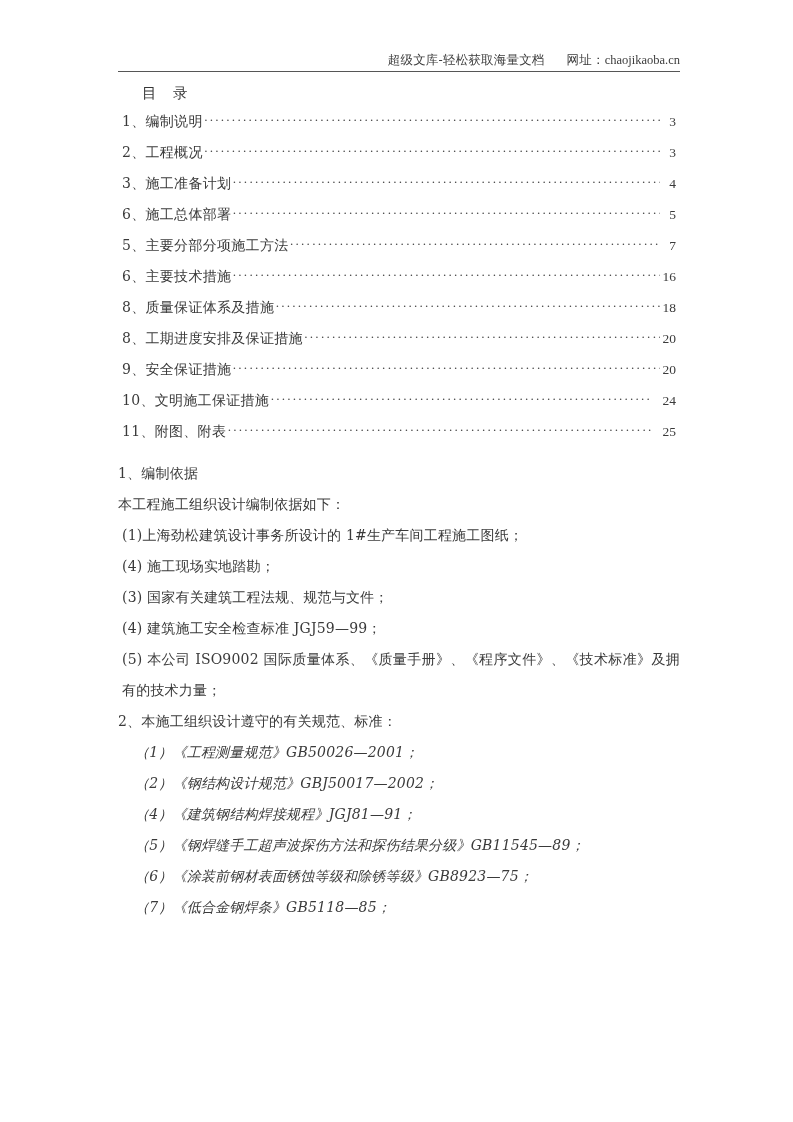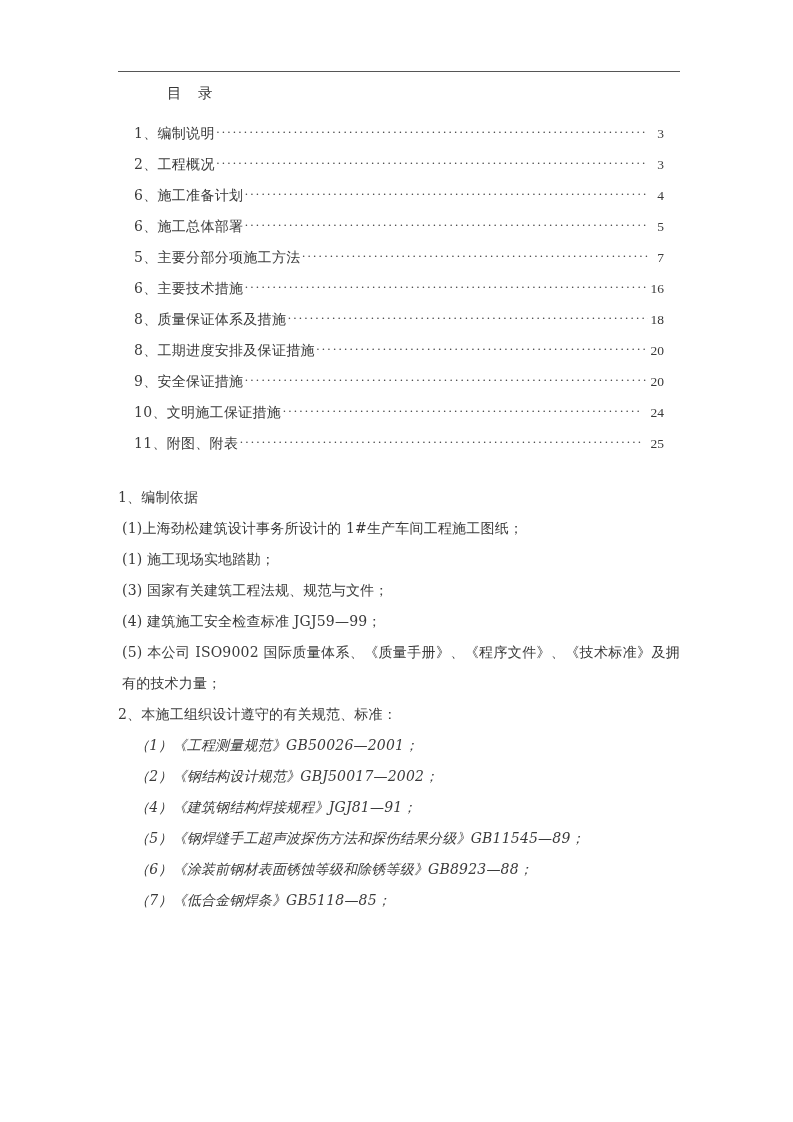--- a/index.html
+++ b/index.html
@@ -54,28 +54,28 @@
     position: absolute;
     left: 118px;
     top: 78px;
     width: 562px;
   }
 
   
   .toc-title {
     font-size: 14.5px;
     line-height: 31px;
-    margin-left: 49px;
+    margin-left: 24px;
     letter-spacing: 1px;
     color: #363636;
     font-family: "DejaVu Serif", "Liberation Serif", serif;
   }
 
   .toc-list {
-    margin: 16px;
+    margin: 4px;
     padding: 0;
     list-style: none;
   }
   .toc-row {
     display: flex;
     align-items: baseline;
     height: 31px;
     font-size: 14px;
     color: #3a3a3a;
     white-space: nowrap;
@@ -120,39 +120,42 @@
     text-justify: inter-ideograph;
   }
   .para.indent-sm { padding-left: 4px; }
   .para.indent-md { padding-left: 17px; font-style: italic; }
 </style>
 </head>
 <body>
 
 <div class="page">
 
+  <div class="header">
+    <span class="site">超级文库-轻松获取海量文档</span><span class="gap"></span><span class="url-label">网址：</span><span class="url">chaojikaoba.cn</span>
+  </div>
   <div class="header-rule"></div>
 
   <div class="content">
 
     <div class="toc-title">目　录</div>
 
     <ul class="toc-list">
         <li class="toc-row">
           <span class="toc-label">1、编制说明</span>
           <span class="toc-dots">····························································································································································································································</span>
           <span class="toc-page">3</span>
         </li>
         <li class="toc-row">
           <span class="toc-label">2、工程概况</span>
           <span class="toc-dots">····························································································································································································································</span>
           <span class="toc-page">3</span>
         </li>
         <li class="toc-row">
-          <span class="toc-label">6、施工准备计划</span>
+          <span class="toc-label">3、施工准备计划</span>
           <span class="toc-dots">····························································································································································································································</span>
           <span class="toc-page">4</span>
         </li>
         <li class="toc-row">
           <span class="toc-label">6、施工总体部署</span>
           <span class="toc-dots">····························································································································································································································</span>
           <span class="toc-page">5</span>
         </li>
         <li class="toc-row">
           <span class="toc-label">5、主要分部分项施工方法</span>
@@ -186,32 +189,33 @@
         </li>
         <li class="toc-row spaced">
           <span class="toc-label">11、附图、附表</span>
           <span class="toc-dots">····························································································································································································································</span>
           <span class="toc-page">25</span>
         </li>
       </ul>
 
     <div class="body-block">
       <div class="para">1、编制依据</div>
+      <div class="para">本工程施工组织设计编制依据如下：</div>
       <div class="basis-list">
           <div class="para indent-sm">(1)上海劲松建筑设计事务所设计的 1#生产车间工程施工图纸；</div>
-          <div class="para indent-sm">(1) 施工现场实地踏勘；</div>
+          <div class="para indent-sm">(4) 施工现场实地踏勘；</div>
           <div class="para indent-sm">(3) 国家有关建筑工程法规、规范与文件；</div>
           <div class="para indent-sm">(4) 建筑施工安全检查标准 JGJ59—99；</div>
           <div class="para indent-sm">(5) 本公司 ISO9002 国际质量体系、《质量手册》、《程序文件》、《技术标准》及拥有的技术力量；</div>
         </div>
       <div class="para">2、本施工组织设计遵守的有关规范、标准：</div>
       <div class="standards-list">
           <div class="para indent-md">（1）《工程测量规范》GB50026—2001；</div>
           <div class="para indent-md">（2）《钢结构设计规范》GBJ50017—2002；</div>
           <div class="para indent-md">（4）《建筑钢结构焊接规程》JGJ81—91；</div>
           <div class="para indent-md">（5）《钢焊缝手工超声波探伤方法和探伤结果分级》GB11545—89；</div>
-          <div class="para indent-md">（6）《涂装前钢材表面锈蚀等级和除锈等级》GB8923—88；</div>
+          <div class="para indent-md">（6）《涂装前钢材表面锈蚀等级和除锈等级》GB8923—75；</div>
           <div class="para indent-md">（7）《低合金钢焊条》GB5118—85；</div>
         </div>
     </div>
 
   </div>
 </div>
 
 </body></html>

